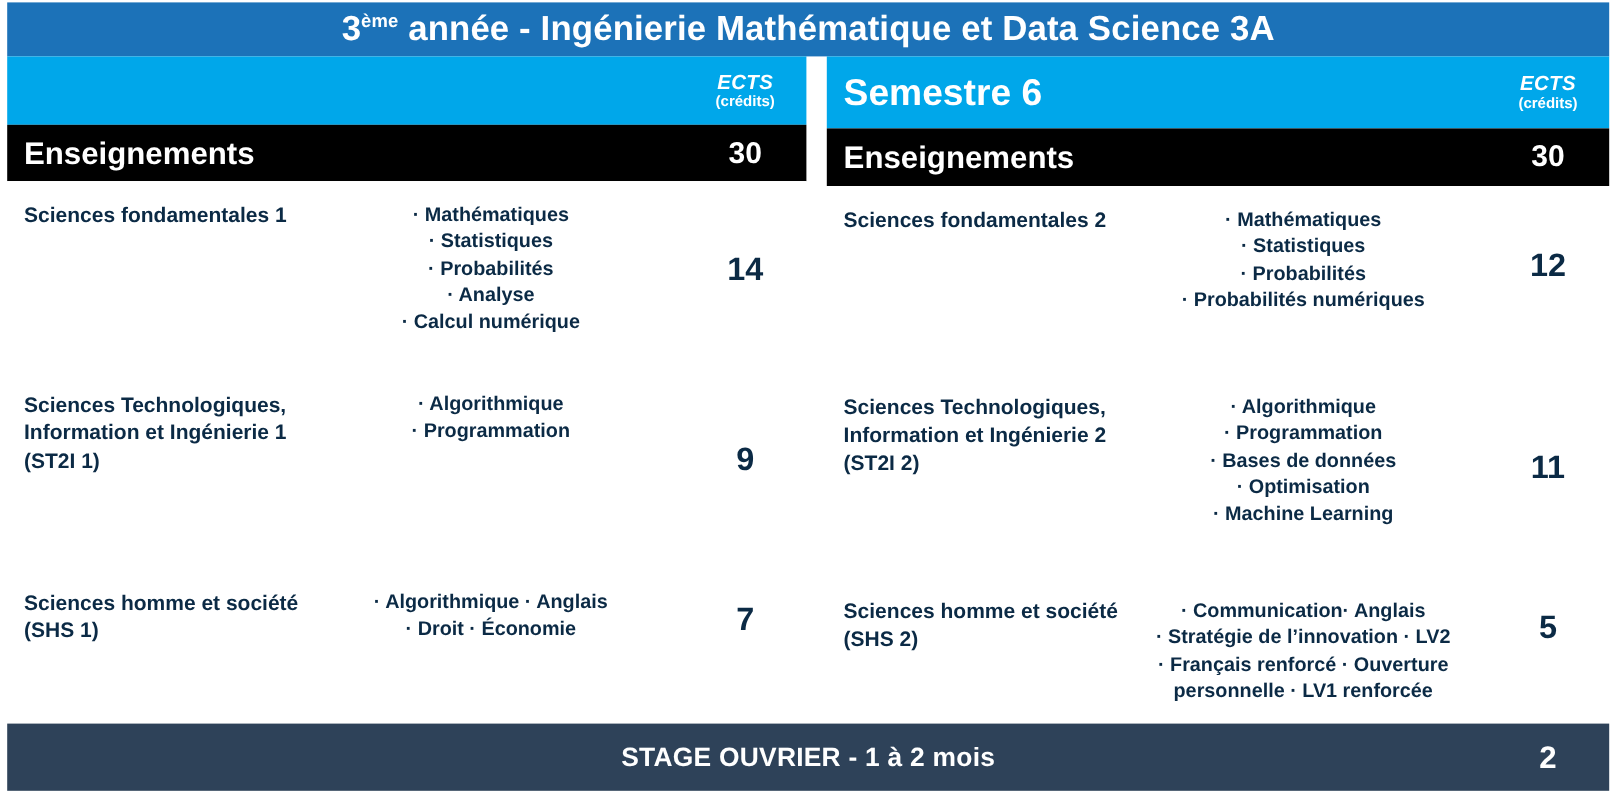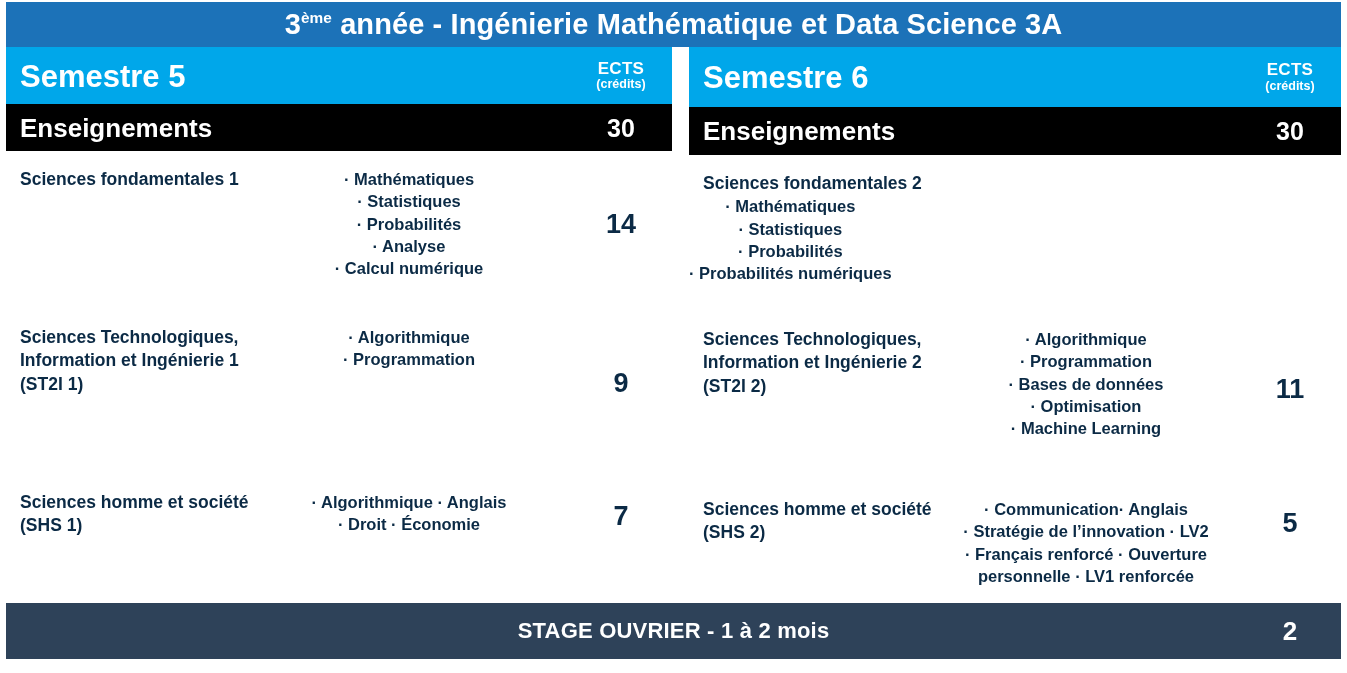--- a/index.html
+++ b/index.html
@@ -48,21 +48,21 @@
   .col-right .sem-band{height:60px;}
   .sem-title{
     position:absolute;left:14px;top:50%;transform:translateY(-50%);
     color:#ffffff;font-size:31px;font-weight:bold;line-height:1;
     white-space:nowrap;
   }
   .ects-box{
     position:absolute;right:0;top:50%;transform:translateY(-50%);
     width:102px;text-align:center;color:#ffffff;line-height:1.05;
   }
-  .ects-main{font-size:17px;font-weight:bold;letter-spacing:0.3px;display:block;}
+  .ects-main{font-size:17px;font-weight:bold;letter-spacing:0.3px;display:block;font-style:italic;}
   .ects-sub{font-size:12.5px;font-weight:bold;display:block;margin-top:1px;}
 
   
   .ens-band{
     background:#000000;
     height:47px;
     position:relative;
   }
   .col-right .ens-band{height:48px;}
   .ens-title{
@@ -110,21 +110,21 @@
 
   
   .col-left .row-1{height:140px;padding-top:17px;}
   .col-left .row-1 .row-credits{padding-top:43px;}
   .col-left .row-2{height:140px;padding-top:18px;}
   .col-left .row-2 .row-credits{padding-top:44px;}
   .col-left .row-3{height:118px;padding-top:25px;}
   .col-left .row-3 .row-credits{padding-top:12px;}
 
   
-  .col-right .row-1{height:137px;padding-top:17px;flex-direction:column;}
+  .col-right .row-1{height:137px;padding-top:17px;}
   .col-right .row-1 .row-credits{padding-top:36px;}
   .col-right .row-2{height:142px;padding-top:19px;}
   .col-right .row-2 .row-credits{padding-top:48px;}
   .col-right .row-3{height:118px;padding-top:28px;}
   .col-right .row-3 .row-credits{padding-top:12px;}
 
   
   .stage-bar{
     position:absolute;left:6px;top:603px;width:1335px;height:56px;
     background:#2e4259;
@@ -150,21 +150,20 @@
     <div class="title-text">
       <span>3</span><sup>ème</sup><span> année - Ingénierie Mathématique et Data Science 3A</span>
     </div>
   </div>
 
   <div class="cols">
 
     <div class="col col-left">
 
       <div class="sem-band">
-        <div class="sem-title">Semestre 5</div>
         <div class="ects-box">
           <span class="ects-main">ECTS</span>
           <span class="ects-sub">(crédits)</span>
         </div>
       </div>
 
       <div class="ens-band">
         <div class="ens-title">Enseignements</div>
         <div class="ens-credits">30</div>
       </div>

